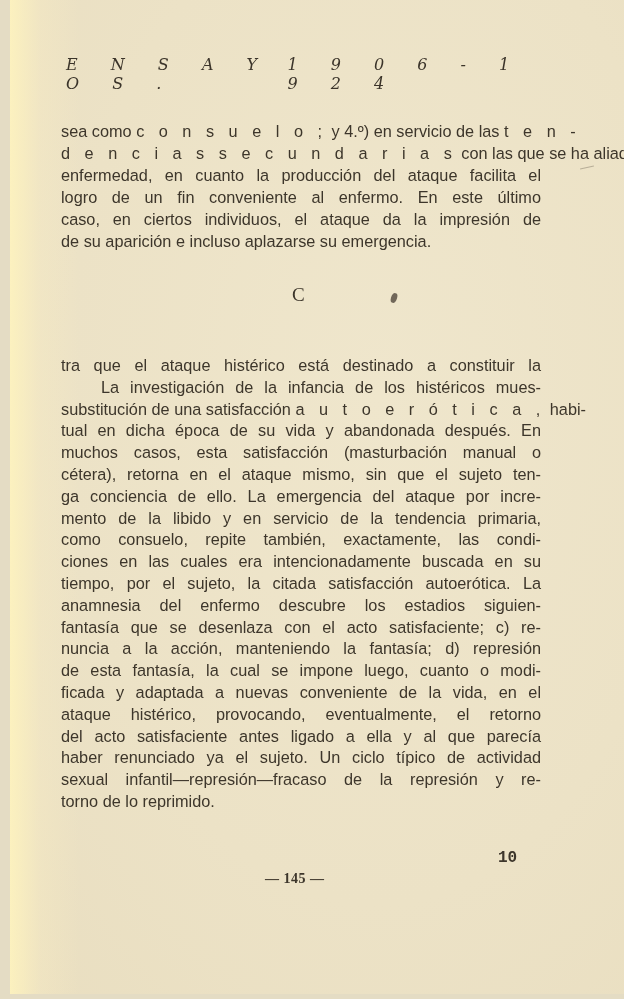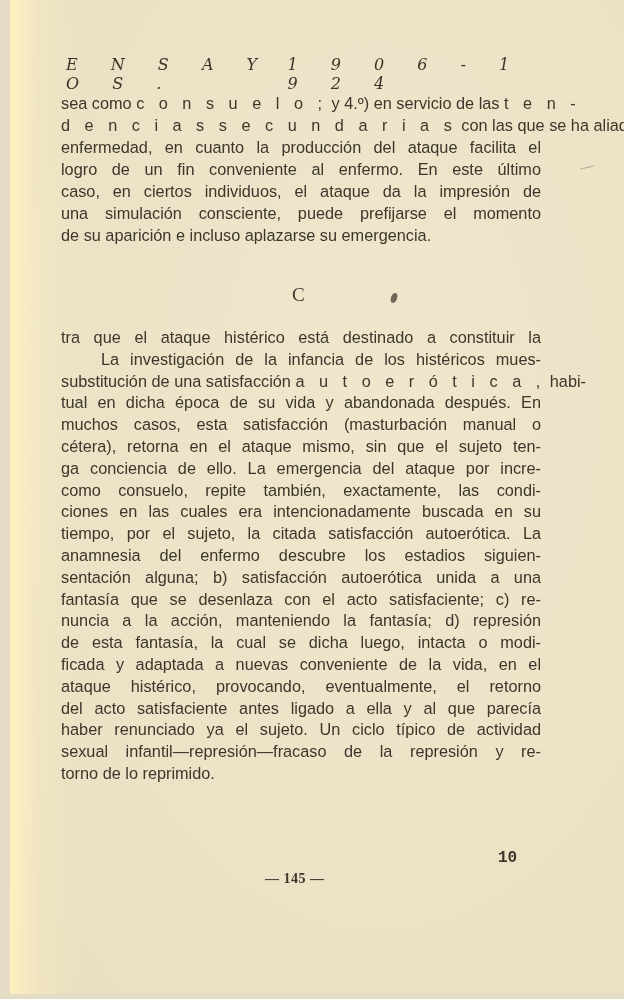--- a/index.html
+++ b/index.html
@@ -44,20 +44,21 @@
       position: absolute;
       left: 51px;
       width: 480px;
       color: #3d362b;
       font-family: "Liberation Sans", sans-serif;
       font-stretch: condensed;
       font-size: 16.3px;
       line-height: 22px;
       text-align: justify;
       text-align-last: left;
+      margin-top: 28px;
     }
     .line {
       display: block;
       white-space: nowrap;
       text-align: justify;
       text-align-last: justify;
       height: 22px;
     }
     .line.last {
       text-align-last: left;
@@ -140,47 +141,46 @@
   <div class="text-block block-a">
     <span class="line">
       <span>sea como </span><span class="spaced">c o n s u e l o ;</span><span> y 4.º) en servicio de las </span><span class="spaced">t e n -</span>
     </span>
     <span class="line">
       <span class="spaced">d e n c i a s   s e c u n d a r i a s</span><span> con las que se ha aliado la</span>
     </span>
     <span class="line">enfermedad, en cuanto la producción del ataque facilita el</span>
     <span class="line">logro de un fin conveniente al enfermo. En este último</span>
     <span class="line">caso, en ciertos individuos, el ataque da la impresión de</span>
-    <span class="line">una simulación consciente, puede prefijarse el momento</span>
     <span class="line last">de su aparición e incluso aplazarse su emergencia.</span>
   </div>
 
   <div class="pencil-tick"></div>
 
   <div class="section-letter">C</div>
   <div class="ink-spot"></div>
 
   <div class="text-block block-b">
     <span class="line">tra que el ataque histérico está destinado a constituir la</span>
     <span class="line indent">La investigación de la infancia de los histéricos mues-</span>
     <span class="line">
       <span>substitución de una satisfacción </span><span class="spaced">a u t o e r ó t i c a ,</span><span> habi-</span>
     </span>
     <span class="line">tual en dicha época de su vida y abandonada después. En</span>
     <span class="line">muchos casos, esta satisfacción (masturbación manual o</span>
     <span class="line">cétera), retorna en el ataque mismo, sin que el sujeto ten-</span>
     <span class="line">ga conciencia de ello. La emergencia del ataque por incre-</span>
+    <span class="line">mento de la libido y en servicio de la tendencia primaria,</span>
     <span class="line">como consuelo, repite también, exactamente, las condi-</span>
     <span class="line">ciones en las cuales era intencionadamente buscada en su</span>
     <span class="line">tiempo, por el sujeto, la citada satisfacción autoerótica. La</span>
     <span class="line">anamnesia del enfermo descubre los estadios siguien-</span>
-    <span class="line">sentación alguna; b) satisfacción autoerótica unida a una</span>
     <span class="line">fantasía que se desenlaza con el acto satisfaciente; c) re-</span>
     <span class="line">nuncia a la acción, manteniendo la fantasía; d) represión</span>
-    <span class="line">de esta fantasía, la cual se dicha luego, intacta o modi-</span>
+    <span class="line">de esta fantasía, la cual se impone luego, cuanto o modi-</span>
     <span class="line">ficada y adaptada a nuevas conveniente de la vida, en el</span>
     <span class="line">ataque histérico, provocando, eventualmente, el retorno</span>
     <span class="line">del acto satisfaciente antes ligado a ella y al que parecía</span>
     <span class="line">haber renunciado ya el sujeto. Un ciclo típico de actividad</span>
     <span class="line">sexual infantil—represión—fracaso de la represión y re-</span>
     <span class="line last">torno de lo reprimido.</span>
   </div>
 
   <div class="footer-folio">— 145 —</div>
   <div class="footer-signature">10</div>

